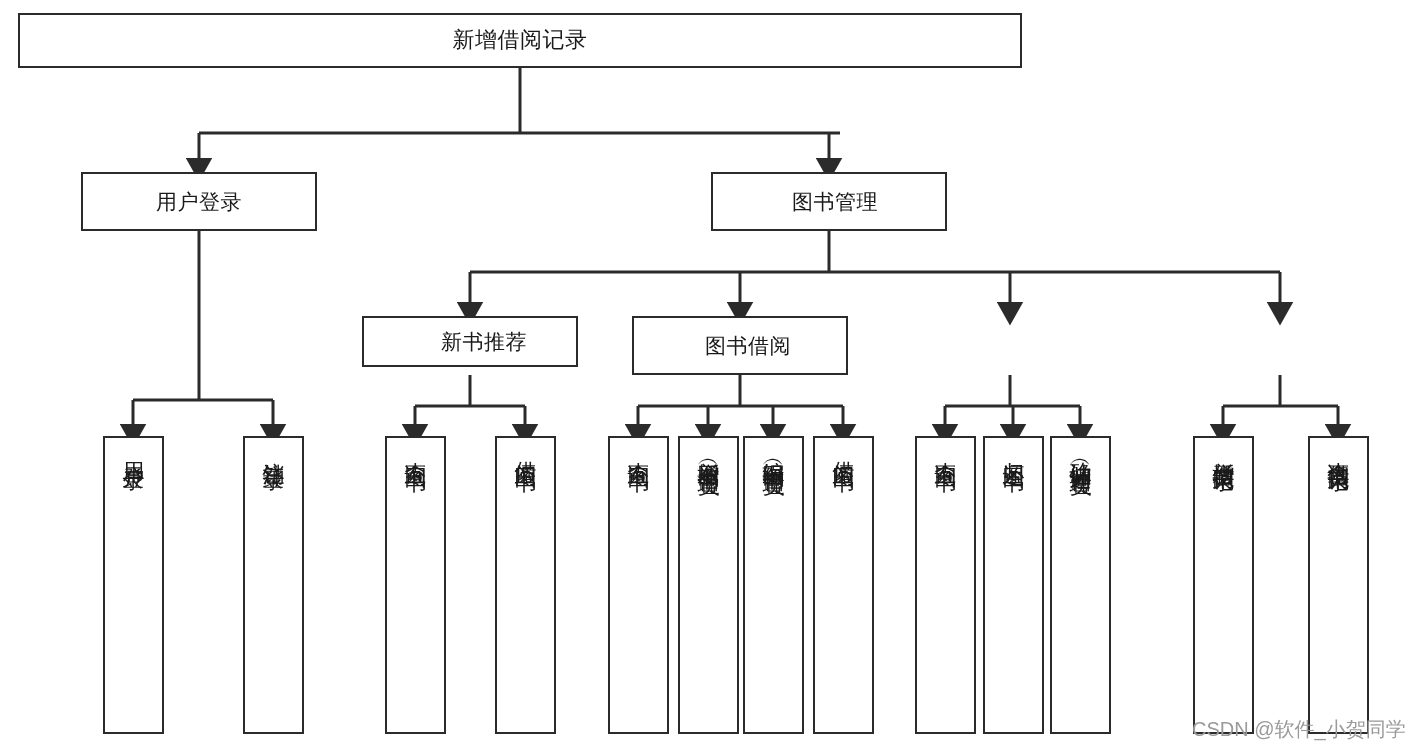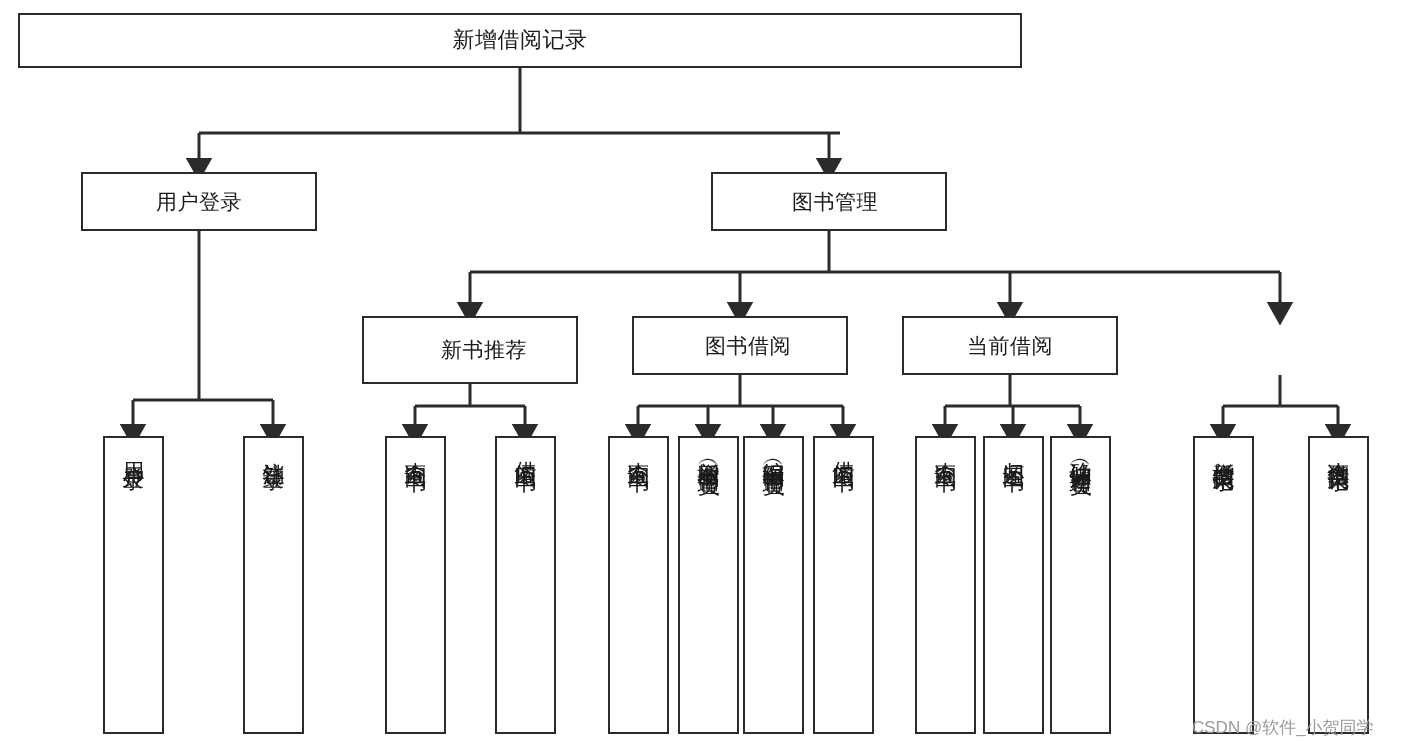--- a/index.html
+++ b/index.html
@@ -61,21 +61,21 @@
     font-size: 22px;
     line-height: 1.0;
     letter-spacing: 3px;
     white-space: nowrap;
   }
   .v-node.tall-text .node-label {
     letter-spacing: 2px;
   }
   .watermark {
     position: absolute;
-    font-size: 17px;
+    font-size: 20px;
     color: #9a9a9a;
     white-space: nowrap;
     user-select: none;
   }
 </style>
 </head>
 <body>
 
 <div id="diagram-root">
 
@@ -133,28 +133,25 @@
     <span class="node-label">新增借阅记录</span>
   </div>
 
   <div class="node h-node" style="left:81px; top:172px; width:236px; height:59px;">
     <span class="node-label">用户登录</span>
   </div>
   <div class="node h-node" style="left:711px; top:172px; width:236px; height:59px;padding-left:12px;">
     <span class="node-label">图书管理</span>
   </div>
 
-  <div class="node h-node" style="left:362px; top:316px; width:216px; height:68px;padding-left:28px;">
+  <div class="node h-node" style="left:362px; top:316px; width:216px; height:51px;padding-left:28px;">
     <span class="node-label">新书推荐</span>
   </div>
   <div class="node h-node" style="left:632px; top:316px; width:216px; height:59px;padding-left:16px;">
     <span class="node-label">图书借阅</span>
-  </div>
-  <div class="node h-node" style="left:902px; top:316px; width:216px; height:59px;">
-    <span class="node-label">当前借阅</span>
   </div>
 
   <div class="node v-node" style="left:103px; top:436px; width:61px; height:298px;">
     <span class="node-label">用户登录</span>
   </div>
   <div class="node v-node" style="left:243px; top:436px; width:61px; height:298px;">
     <span class="node-label">注销登录</span>
   </div>
 
   <div class="node v-node" style="left:385px; top:436px; width:61px; height:298px;">

